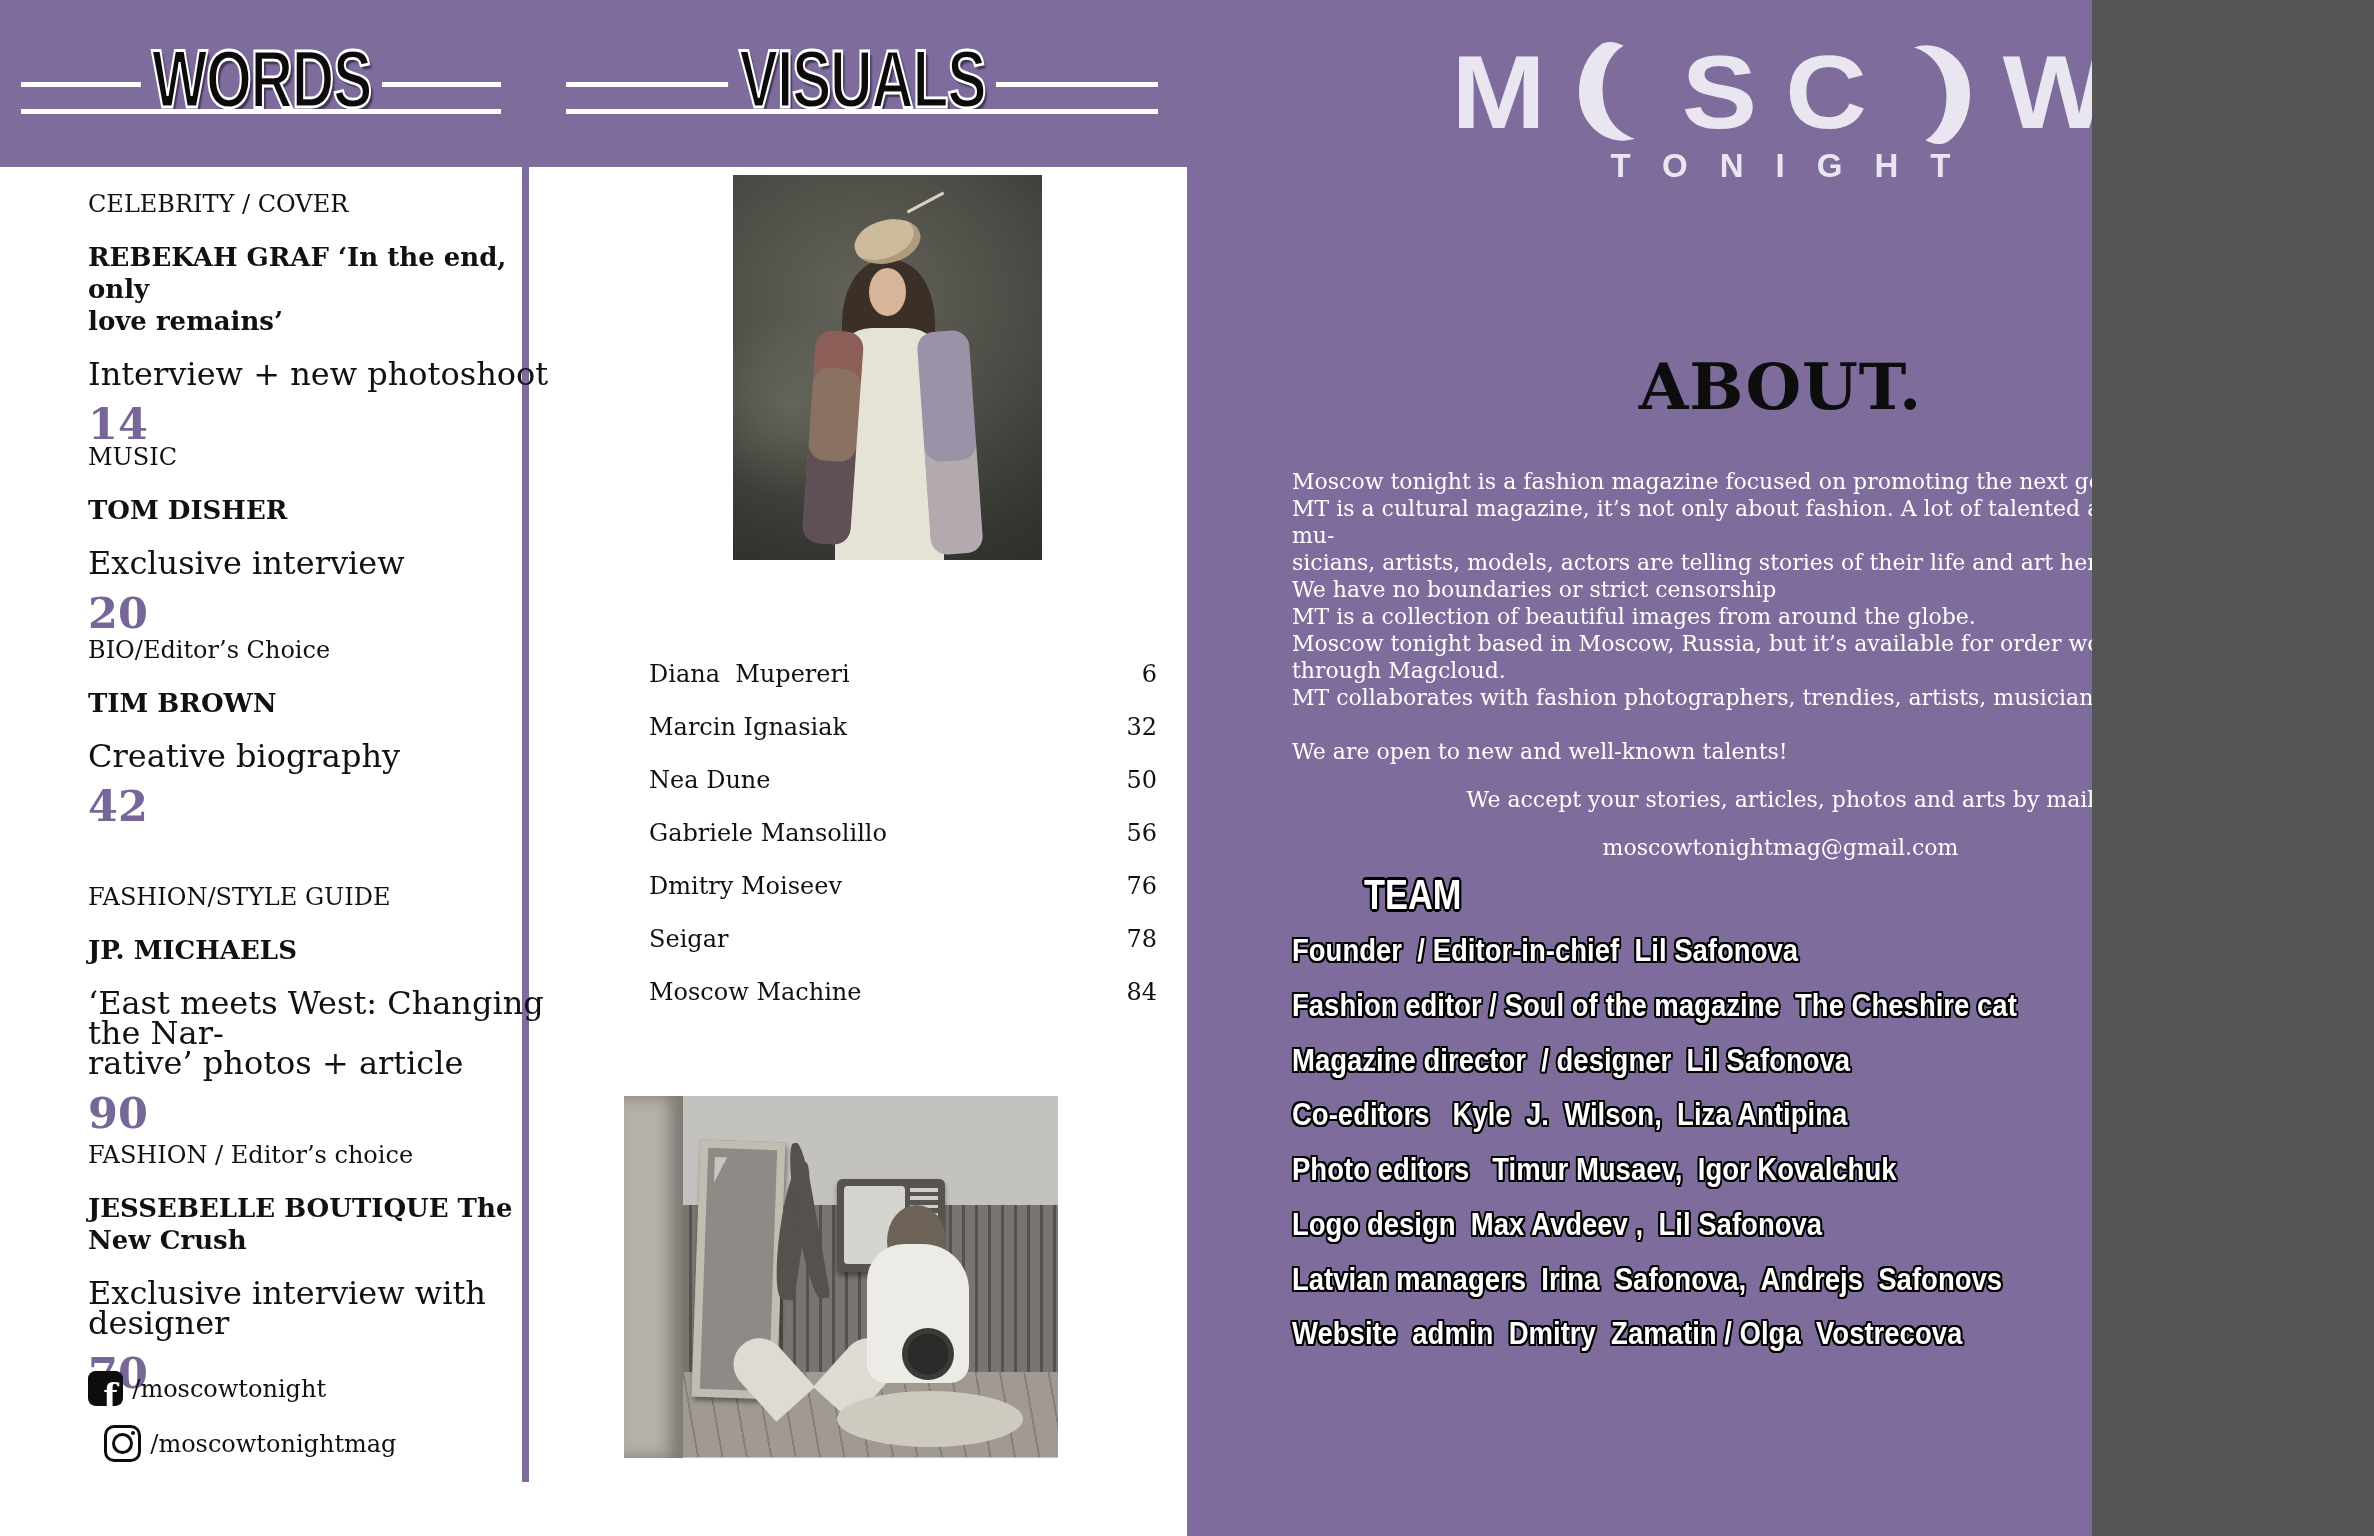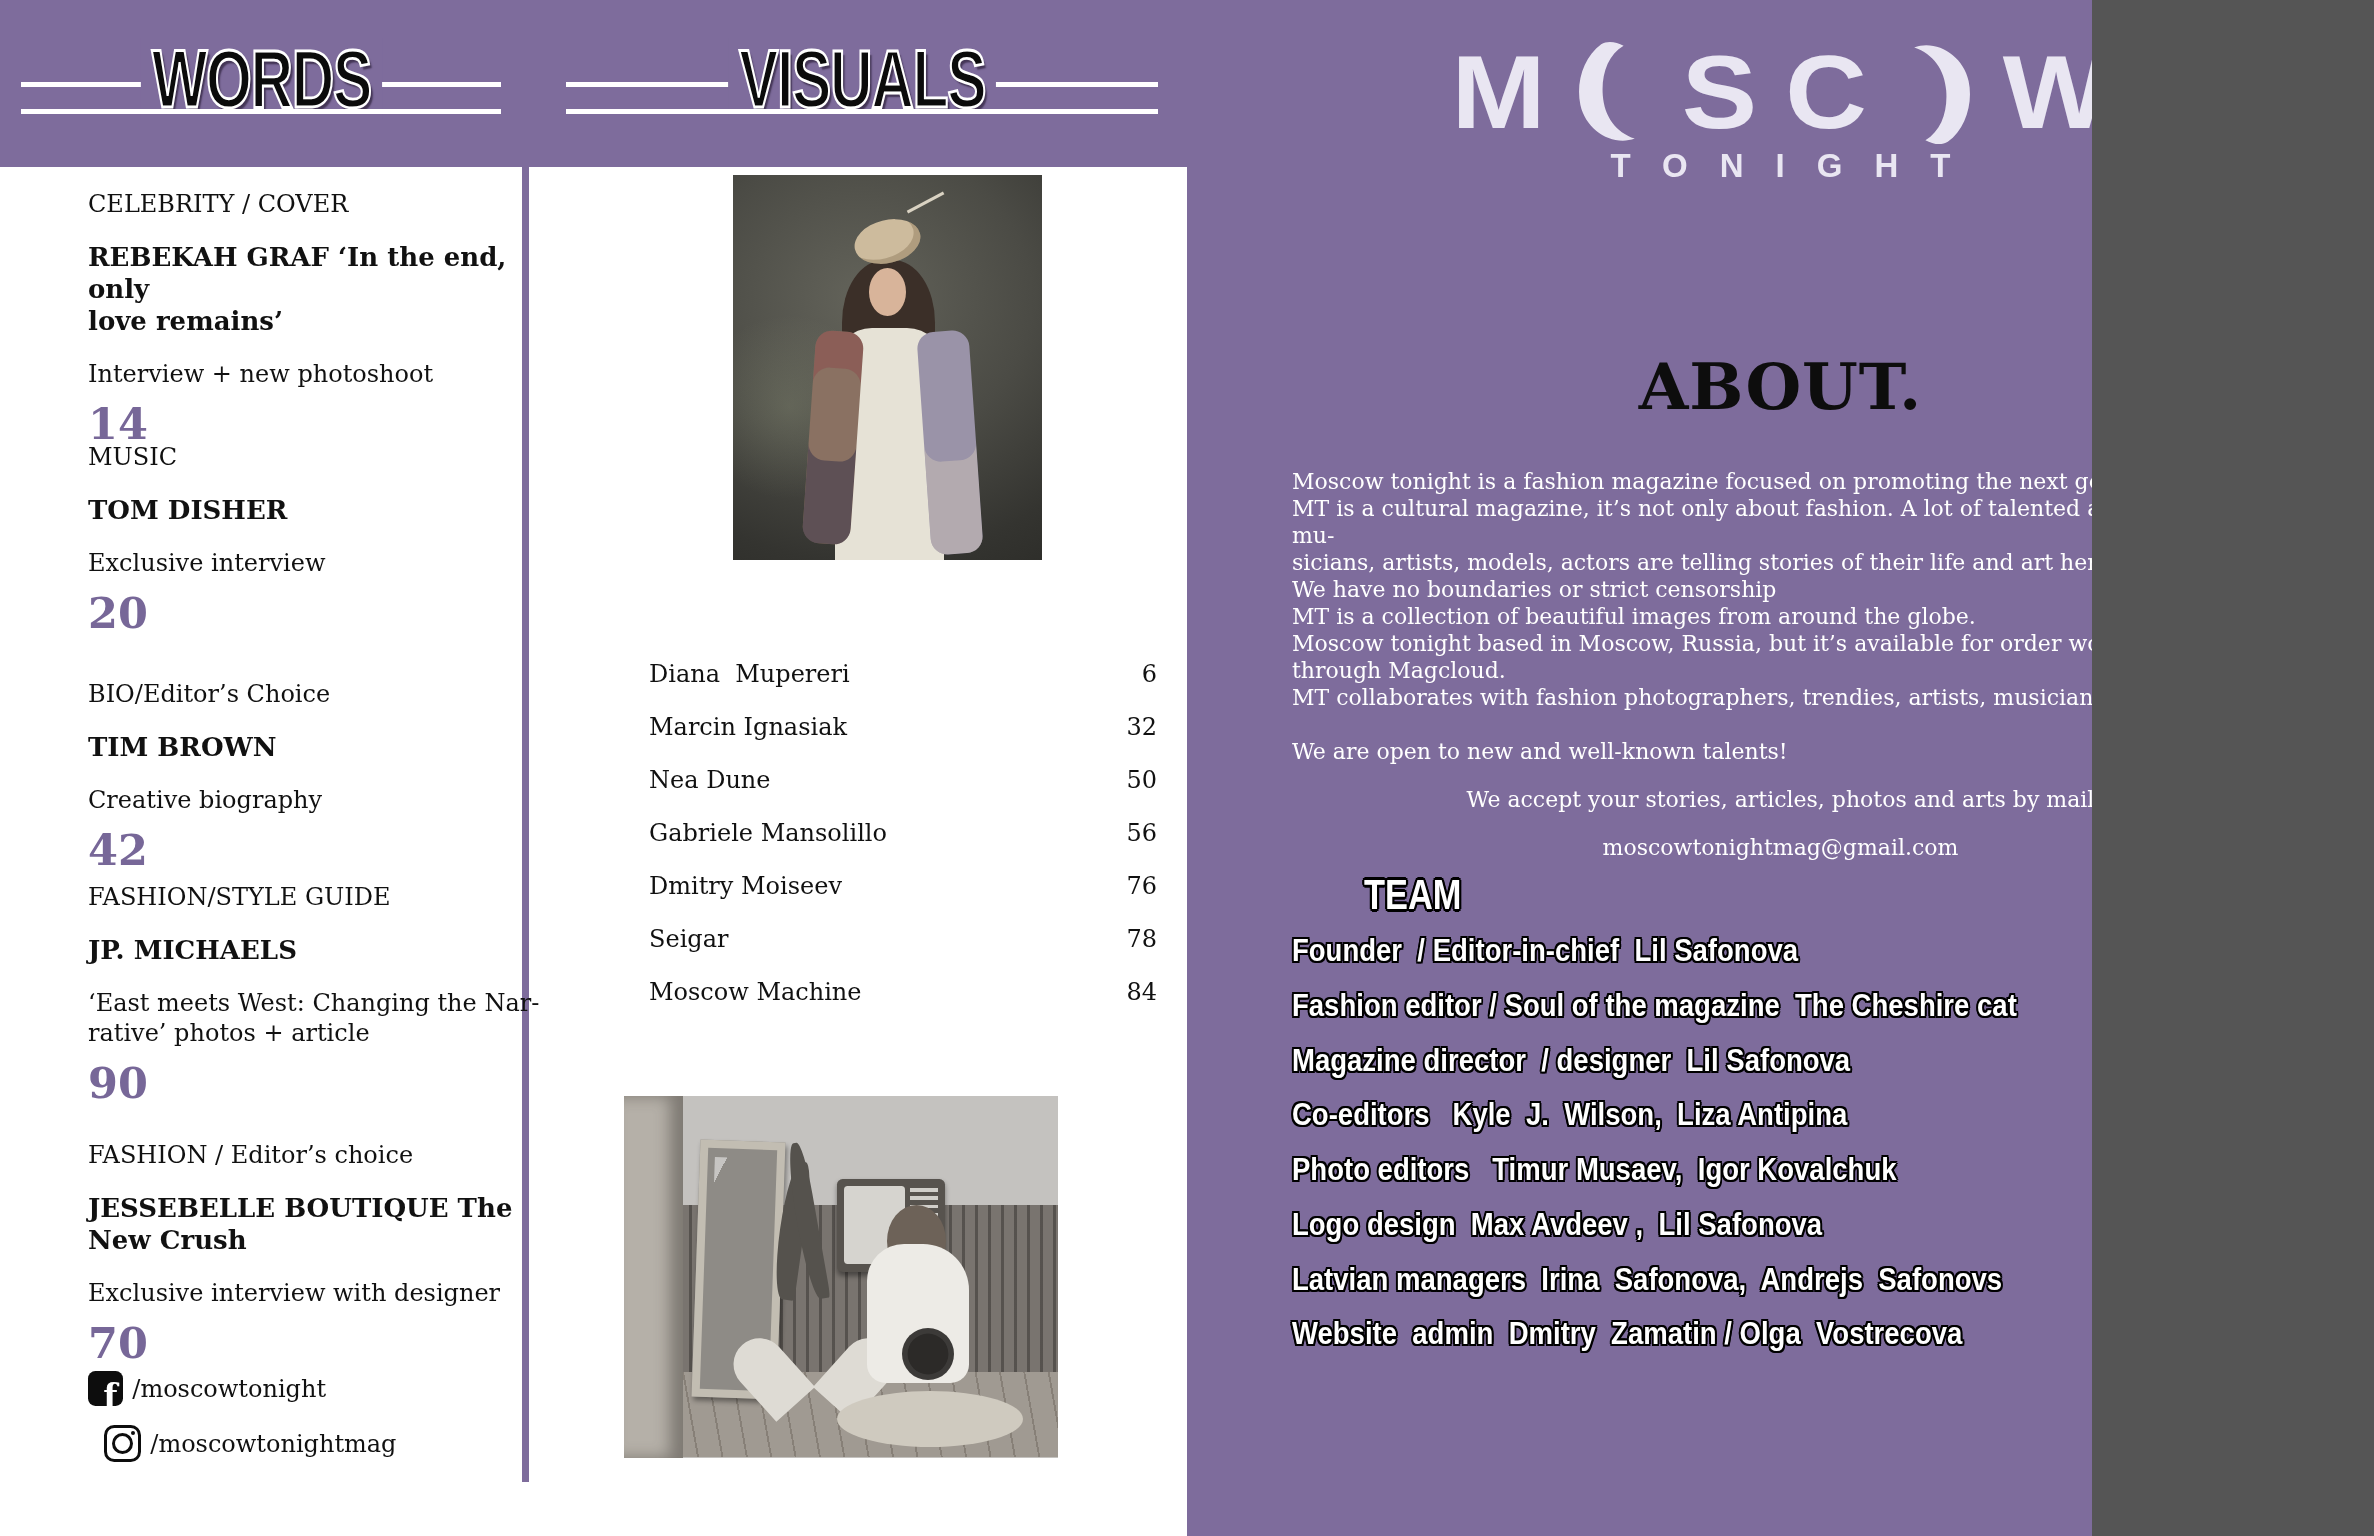--- a/index.html
+++ b/index.html
@@ -12,21 +12,21 @@
   
   .col-header{position:absolute;top:37px;height:83px;display:flex;align-items:center;justify-content:center;}
   .col-header .htitle{
      font-family:"Liberation Sans", sans-serif;font-weight:bold;font-size:82px;letter-spacing:-1.9px;
      color:#0b0b0b;-webkit-text-stroke:2.8px #ffffff;text-shadow:3.7px 3.7px 1.9px rgba(20,10,30,.55);
      transform:scaleX(.72);background:#7e6c9c;padding:0 15px;line-height:1;z-index:2;}
   
   .entry{position:absolute;left:88px;width:473px;color:#111;}
   .entry .cat{font-size:24px;line-height:29px;}
   .entry .title{font-weight:bold;font-size:26px;line-height:32px;margin-top:22px;white-space:pre-line;}
-  .entry .sub{font-size:24px;line-height:30px;margin-top:22px;white-space:pre-line;}
+  .entry .sub{font-size:32px;line-height:30px;margin-top:22px;white-space:pre-line;}
   .entry .pagenum{font-family:"DejaVu Serif",serif;font-weight:bold;font-size:43px;line-height:48px;
                   margin-top:11px;color:#776798;}
   .social-row{position:absolute;left:88px;display:flex;align-items:center;gap:9.3px;color:#111;font-size:24px;}
   .fb-icon{width:35px;height:35px;background:#0d0d0d;border-radius:7.4px;position:relative;overflow:hidden;}
   .fb-icon span{position:absolute;right:5.6px;bottom:-7.4px;color:#fff;font-family:"DejaVu Serif",serif;
                 font-weight:bold;font-size:33px;line-height:1;}
   .ig-icon{width:37px;height:37px;border:3.2px solid #0d0d0d;border-radius:10.2px;position:relative;box-sizing:border-box;}
   .ig-icon .lens{position:absolute;left:50%;top:50%;width:15px;height:15px;margin:-10.2px 0 0 -10.2px;
                  border:3.2px solid #0d0d0d;border-radius:50%;}
   .ig-icon .dot{position:absolute;right:2.8px;top:2.8px;width:4.6px;height:4.6px;background:#0d0d0d;border-radius:50%;}
@@ -133,21 +133,21 @@
 love remains’</div>
     <div class="sub">Interview + new photoshoot</div>
     <div class="pagenum">14</div>
   </div>
   <div class="entry" style="top:443px;">
     <div class="cat">MUSIC</div>
     <div class="title">TOM DISHER</div>
     <div class="sub">Exclusive interview</div>
     <div class="pagenum">20</div>
   </div>
-  <div class="entry" style="top:680px;">
+  <div class="entry" style="top:636px;">
     <div class="cat">BIO/Editor’s Choice</div>
     <div class="title">TIM BROWN</div>
     <div class="sub">Creative biography</div>
     <div class="pagenum">42</div>
   </div>
   <div class="entry" style="top:883px;">
     <div class="cat">FASHION/STYLE GUIDE</div>
     <div class="title">JP. MICHAELS</div>
     <div class="sub">‘East meets West: Changing the Nar-
 rative’ photos + article</div>

